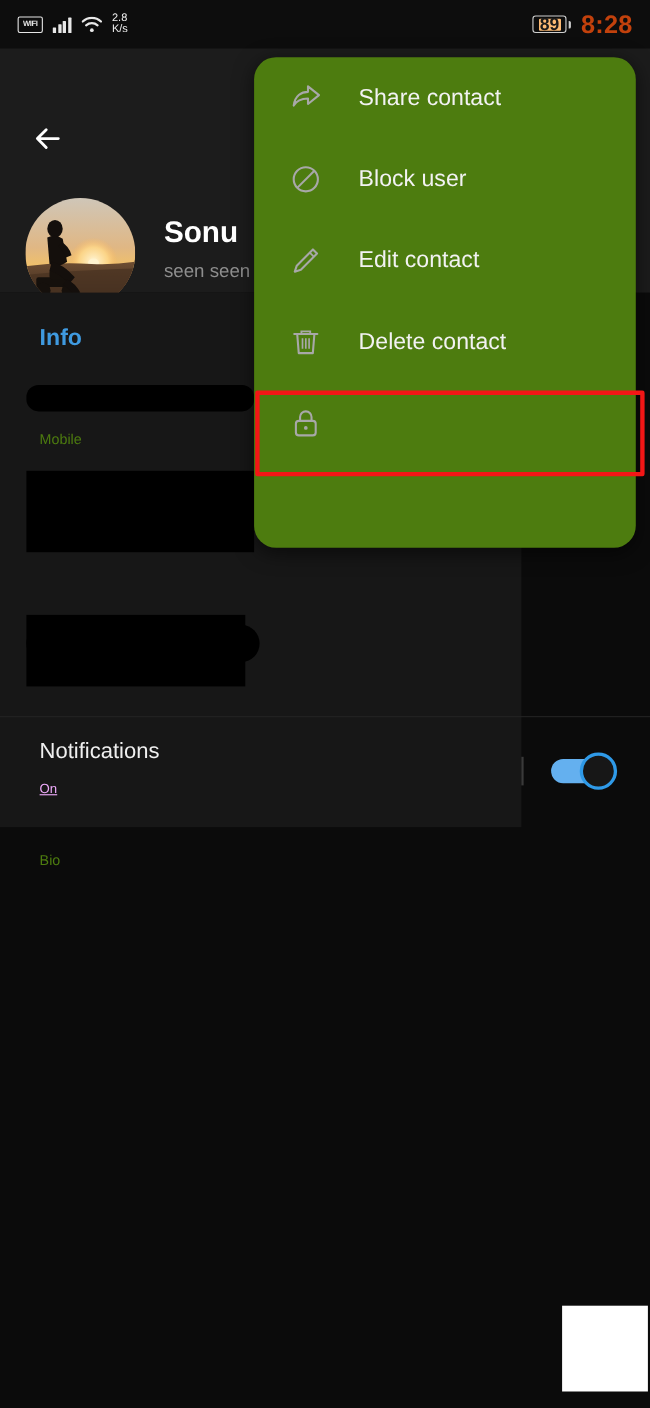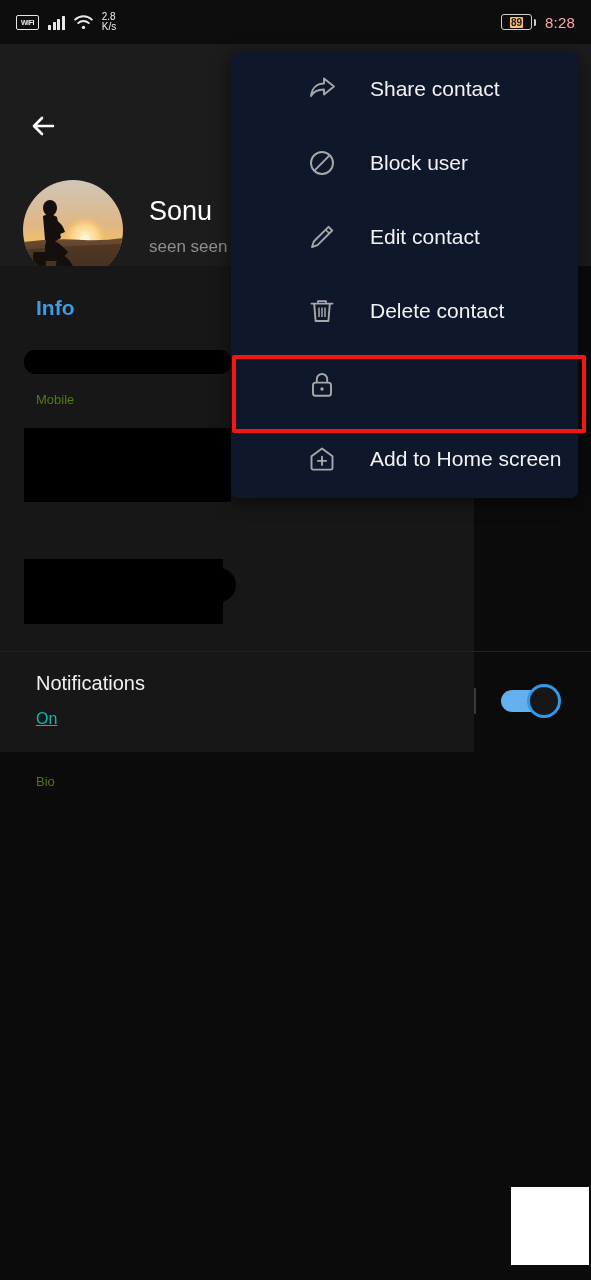--- a/index.html
+++ b/index.html
@@ -51,49 +51,49 @@
   .battery {
     display:flex; align-items:center;
   }
   .battery-body {
     width:31px; height:16px;
     border:1.6px solid #cfcfcf; border-radius:3px;
     display:flex; align-items:center; justify-content:center;
     position:relative;
   }
   .battery-body span {
-    font-size:10px; font-weight:bold; color:#e9e9e9;
+    font-size:16px; font-weight:bold; color:#e9e9e9;
     background:#fdba74; color:#1a1a1a;
     padding:0 1px; border-radius:1px; line-height:11px;
   }
   .battery-cap {
     width:2.5px; height:7px; background:#cfcfcf;
     border-radius:0 1.5px 1.5px 0; margin-left:1.5px;
   }
-  .clock { font-size:15px; color:#fca5a5; letter-spacing:0.2px; }
+  .clock { font-size:23px; color:#c2410c; letter-spacing:0.2px;font-weight:bold; }
 
   
   .profile-section {
     position:absolute; left:0; top:44px; width:591px; height:222px;
     background:#1c1c1c;
   }
   .back-btn {
     position:absolute; left:26px; top:64px;
     width:36px; height:36px;
   }
   .avatar {
     position:absolute; left:23px; top:136px;
     width:100px; height:100px; border-radius:50%;
     overflow:hidden;
     background:#2a2520;
   }
   .avatar svg { display:block; }
   .profile-name {
     position:absolute; left:149px; top:152px;
-    font-size:27px; font-weight:normal; color:#ffffff;
+    font-size:27px; font-weight:bold; color:#ffffff;
     white-space:nowrap;
   }
   .profile-status {
     position:absolute; left:149px; top:193px;
     font-size:17px; color:#8e8e8e;
     white-space:nowrap;
   }
 
   
   .content-section {
@@ -121,21 +121,21 @@
   .divider-line {
     position:absolute; left:0; width:591px; height:1px; background:#232323;
   }
 
   .notif-title {
     position:absolute; left:36px; top:406px;
     font-size:20px; color:#f0f0f0;
   }
   .notif-sub {
     position:absolute; left:36px; top:444px;
-    font-size:16px; color:#14b8a6;text-decoration:underline;
+    font-size:12px; color:#f0abfc;text-decoration:underline;
   }
   .vert-divider {
     position:absolute; left:474px; top:422px;
     width:2px; height:26px; background:#3a3a3a;
   }
   .toggle {
     position:absolute; left:501px; top:418px;
     width:60px; height:34px;
   }
   .toggle-track {
@@ -147,25 +147,24 @@
     position:absolute; left:26px; top:0px;
     width:34px; height:34px; border-radius:50%;
     background:#171717;
     border:3.5px solid #2f9ae8;
   }
 
   
   .menu {
     position:absolute; left:231px; top:52px;
     width:347px; height:446px;
-    background:#0f172a;
-    border-radius:7px;
+    background:#4d7c0f;
+    border-radius:20px;
     box-shadow:0 4px 18px rgba(0,0,0,0.55);
     overflow:visible;
-    padding-left:44px;
   }
   .menu-item {
     position:relative;
     height:74px;
     display:flex; align-items:center;
     padding-left:28px;
   }
   .menu-icon {
     width:38px; height:38px;
     display:flex; align-items:center; justify-content:center;
@@ -352,30 +351,20 @@
     <div class="menu-item">
       <div class="menu-icon">
         <svg width="30" height="30" viewBox="0 0 30 30">
           <rect x="6" y="12.6" width="18" height="13.2" rx="2.6" stroke="#a8a8a8" stroke-width="1.9" fill="none"></rect>
           <path d="M9.8 12.6 L9.8 9.2 A5.2 5.2 0 0 1 20.2 9.2 L20.2 12.6" stroke="#a8a8a8" stroke-width="1.9" fill="none"></path>
           <circle cx="15" cy="19" r="1.7" fill="#a8a8a8"></circle>
         </svg>
       </div>
     </div>
 
-    <div class="menu-item">
-      <div class="menu-icon">
-        <svg width="30" height="30" viewBox="0 0 30 30">
-          <path d="M15 4.5 L25.5 12.2 L25.5 24 A1.6 1.6 0 0 1 24 25.6 L6 25.6 A1.6 1.6 0 0 1 4.5 24 L4.5 12.2 Z" stroke="#a8a8a8" stroke-width="1.9" fill="none" stroke-linejoin="round"></path>
-          <line x1="15" y1="12.8" x2="15" y2="21" stroke="#a8a8a8" stroke-width="1.9" stroke-linecap="round"></line>
-          <line x1="10.9" y1="16.9" x2="19.1" y2="16.9" stroke="#a8a8a8" stroke-width="1.9" stroke-linecap="round"></line>
-        </svg>
-      </div>
-      <div class="menu-label">Add to Home screen</div>
-    </div>
 
   </div>
 
   <div class="highlight-box"></div>
 
   <div class="white-square"></div>
 
 </div>
 
 </body></html>

